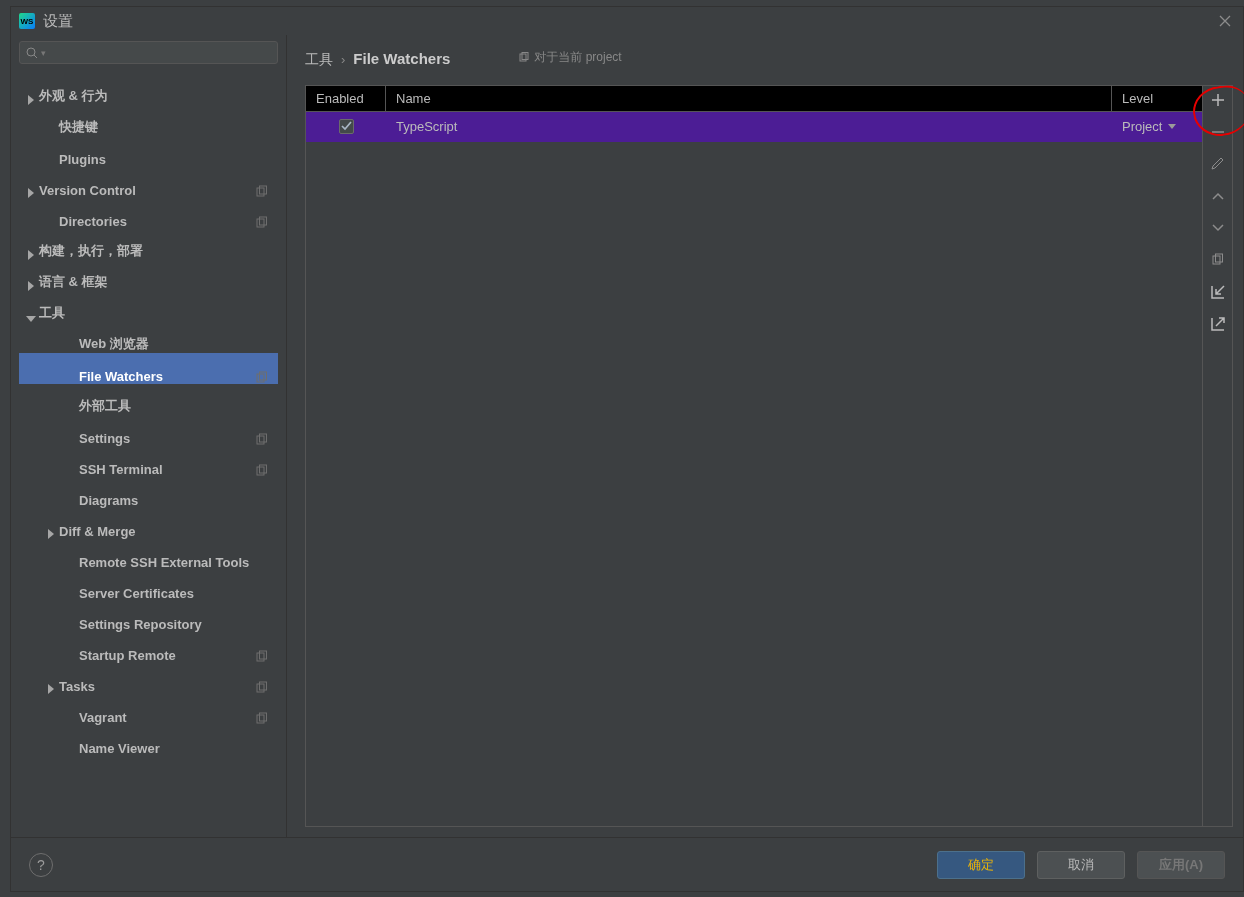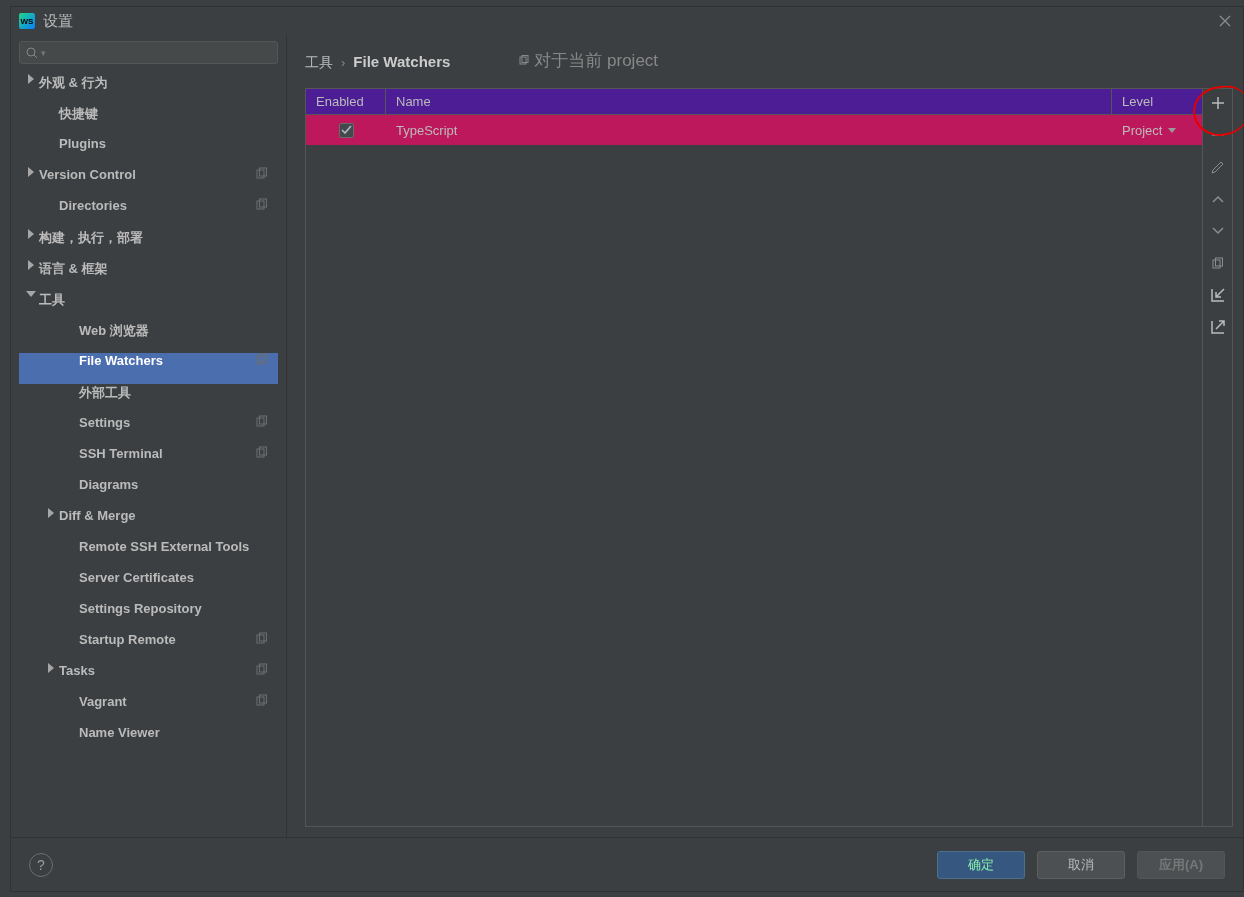--- a/index.html
+++ b/index.html
@@ -67,21 +67,21 @@
     background: #45494a;
     border: 1px solid #555;
     border-radius: 3px;
     padding: 3px 6px;
     margin: 0 0 10px 0;
     color: #777;
   }
   .search-box svg { margin-right: 3px; }
   .tree-item {
     display: flex;
-    align-items: flex-start;
+    align-items: flex-end;
     height: 31px;
     padding-left: 4px;
     cursor: pointer;
     position: relative;
   }
   .tree-item.depth-1 { padding-left: 4px; }
   .tree-item.depth-2 { padding-left: 24px; }
   .tree-item.depth-3 { padding-left: 44px; }
   .tree-item .arrow {
     width: 16px;
@@ -116,53 +116,53 @@
     align-items: baseline;
     gap: 8px;
     margin-bottom: 16px;
   }
   .breadcrumb .crumb { font-size: 14px; color: #bbb; }
   .breadcrumb .sep { color: #888; }
   .breadcrumb .current { font-weight: bold; font-size: 15px; color: #ccc; }
   .breadcrumb .scope {
     margin-left: 60px;
     color: #888;
-    font-size: 17px;
+    font-size: 12px;
     display:flex;align-items:center;gap:4px;
   }
   .table-area {
     display: flex;
     flex: 1;
     border: 1px solid #555;
   }
   .table {
     flex: 1;
     background: #3c3f41;
     display:flex;flex-direction:column;
   }
   .table-header {
     display: flex;
     height: 26px;
-    background: #4c1d95;
+    background: #000000;
     border-bottom: 1px solid #555;
   }
   .th {
     padding: 4px 10px;
     color: #bbb;
     font-size: 13px;
     border-right: 1px solid #555;
     display:flex;align-items:center;
   }
   .th.enabled { width: 80px; }
   .th.name { flex: 1; }
   .th.level { width: 90px; border-right:none;}
   .table-row {
     display: flex;
     height: 30px;
-    background: #be185d;
+    background: #4c1d95;
     align-items: center;
   }
   .td { padding: 0 10px; font-size: 13px; display:flex;align-items:center;}
   .td.enabled { width: 80px; justify-content: center; }
   .td.name { flex: 1; color:#bbb;}
   .td.level { width: 90px; justify-content: flex-start; color:#bbb; gap:6px;}
   .checkbox {
     width: 15px; height: 15px;
     background: #43494a;
     border: 1px solid #6b6b6b;
@@ -217,21 +217,21 @@
     border: 1px solid #5e6060;
     background: #4c5052;
     color: #bbb;
     display:flex;align-items:center;justify-content:center;
     cursor:pointer;
     font-size:13px;
   }
   .btn.primary {
     background: #365880;
     border-color: #4c708c;
-    color: #86efac;
+    color: #eab308;
   }
   .btn.disabled {
     color: #777;
     border-color: #555;
     font-weight: bold;
   }
   .annot-circle {
     position: absolute;
     top: 79px; right: -6px;
     width: 56px; height: 50px;

